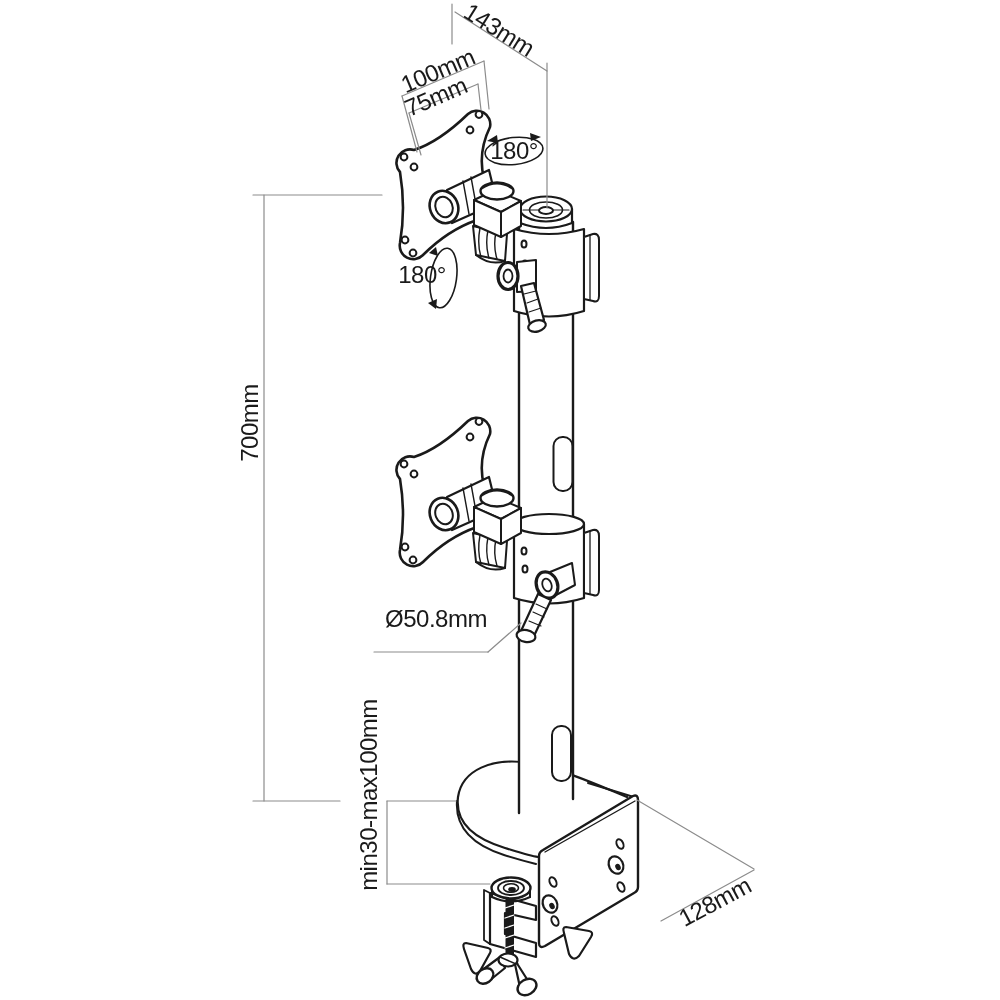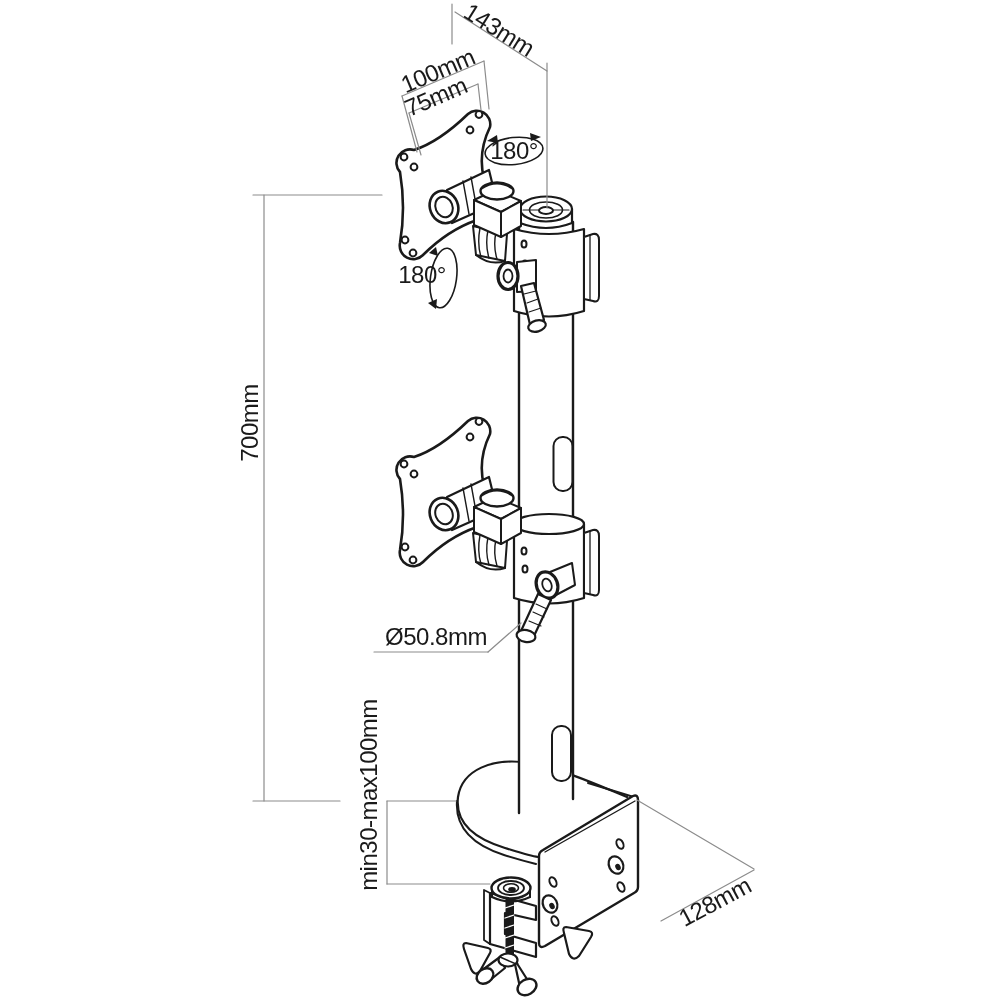--- a/index.html
+++ b/index.html
@@ -225,16 +225,16 @@
     </g>
   </g>
 </svg>
 
 <div class="dim-label" style="left:499px;top:30px;--r:32deg">143mm</div>
 <div class="dim-label" style="left:438px;top:71px;--r:-23deg">100mm</div>
 <div class="dim-label" style="left:436px;top:97px;--r:-23deg">75mm</div>
 <div class="dim-label" style="left:514px;top:151px">180°</div>
 <div class="dim-label" style="left:422px;top:275px">180°</div>
 <div class="dim-label" style="left:250px;top:423px;--r:-90deg">700mm</div>
-<div class="dim-label" style="left:436px;top:637px">Ø50.8mm</div>
+<div class="dim-label" style="left:436px;top:619px">Ø50.8mm</div>
 <div class="dim-label" style="left:369px;top:795px;--r:-90deg">min30-max100mm</div>
 <div class="dim-label" style="left:715px;top:902px;--r:-28deg">128mm</div>
 </div>
 
 </body></html>

